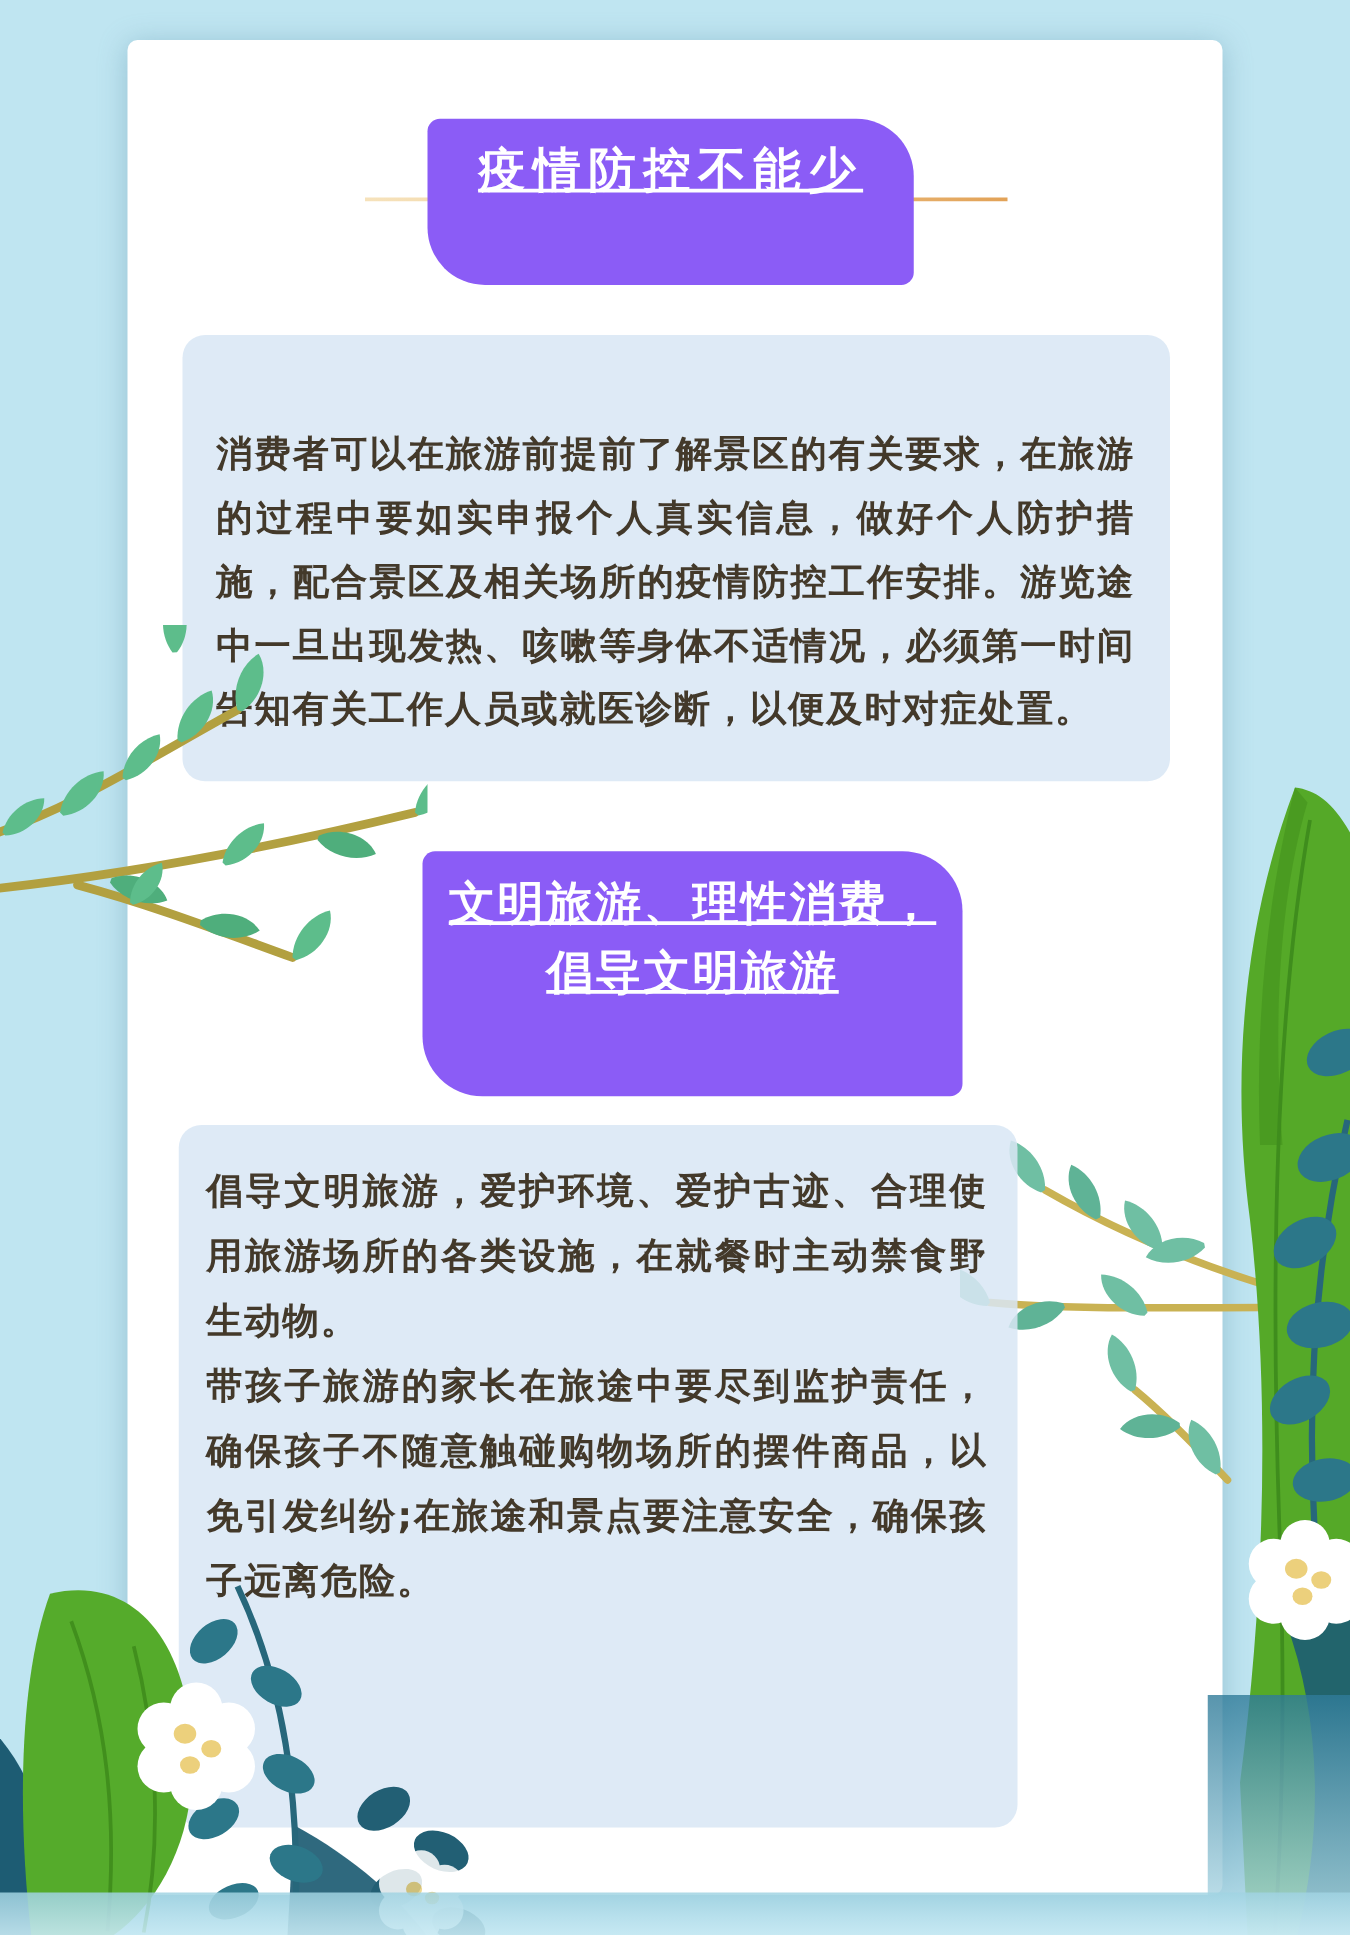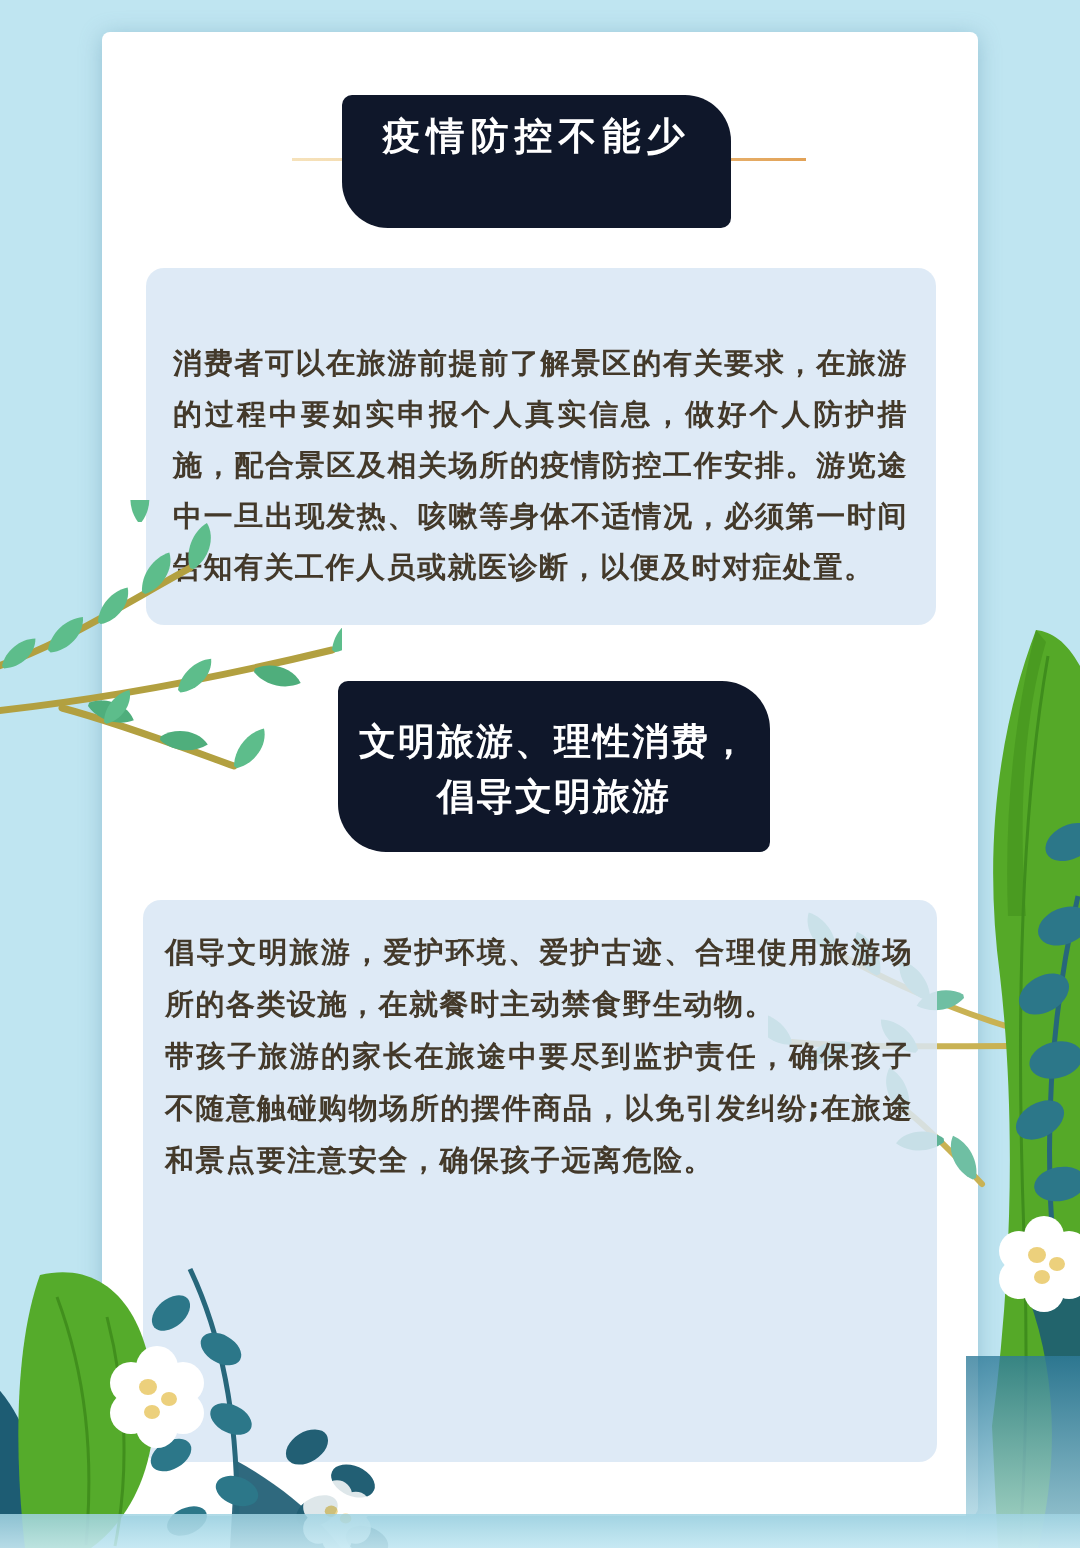--- a/index.html
+++ b/index.html
@@ -14,50 +14,50 @@
     background:#ffffff;border-radius:8px;
     box-shadow:0 3px 22px rgba(100,150,175,.45);
     z-index:1;
   }
   .header-line{
     position:absolute;left:292px;top:158px;width:514px;height:3px;
     background:linear-gradient(90deg,#f6e2bb 0%,#f0cf9a 45%,#e2a257 100%);
     z-index:2;
   }
   .orange-header{
-    position:absolute;background:#0f172a;color:#ffffff;z-index:4;
-    text-align:center;font-weight:700;
+    position:absolute;background:#8b5cf6;color:#ffffff;z-index:4;
+    text-align:center;font-weight:700;text-decoration:underline;
   }
   .orange-header .hl{display:block;}
   .header1{
     left:342px;top:95px;width:389px;height:133px;
     border-radius:10px 46px 10px 46px;
     font-size:38px;line-height:52px;letter-spacing:6px;
     padding-top:15px;box-sizing:border-box;
   }
   .header2{
-    left:338px;top:681px;width:432px;height:171px;
+    left:338px;top:681px;width:432px;height:196px;
     border-radius:10px 48px 10px 48px;
     font-size:37px;line-height:55px;letter-spacing:2px;
-    padding-top:33px;box-sizing:border-box;
+    padding-top:14px;box-sizing:border-box;
   }
   .panel{
     position:absolute;background:rgba(216,230,244,0.86);
     border-radius:18px;z-index:3;box-sizing:border-box;
     color:#43392a;font-weight:600;
     text-align:justify;word-break:break-all;
   }
   .panel p{margin:0;}
   .panel1{
     left:146px;top:268px;width:790px;height:357px;
     padding:70px 28px 0 27px;
     font-size:29px;line-height:51px;letter-spacing:1.5px;
   }
   .panel2{
-    left:143px;top:900px;width:794px;height:562px;
+    left:143px;top:900px;width:671px;height:562px;
     padding:26px 24px 0 22px;
     font-size:29px;line-height:52px;letter-spacing:1.5px;
   }
   .decor{position:absolute;pointer-events:none;}
   .branch-left{left:-8px;top:500px;width:350px;height:280px;z-index:5;}
   .branch-right{left:768px;top:878px;width:244px;height:340px;z-index:2;}
   .plant-bl{left:-15px;top:1255px;width:430px;height:293px;z-index:5;}
   .plant-r{left:966px;top:596px;width:114px;height:952px;z-index:4;}
   .bottom-band{
     position:absolute;left:0;top:1514px;width:1080px;height:34px;z-index:6;

